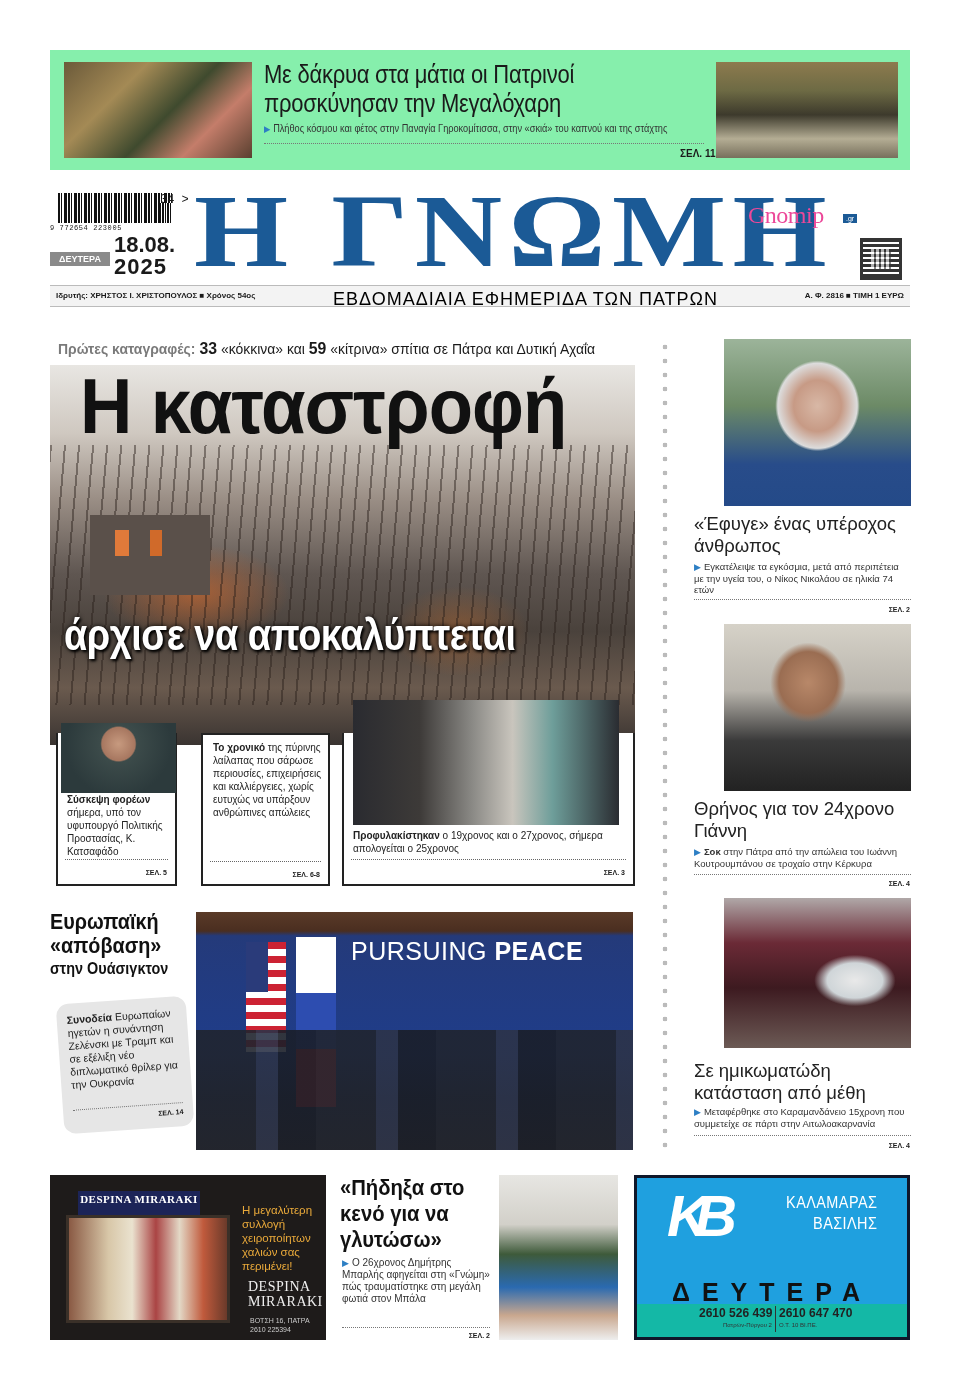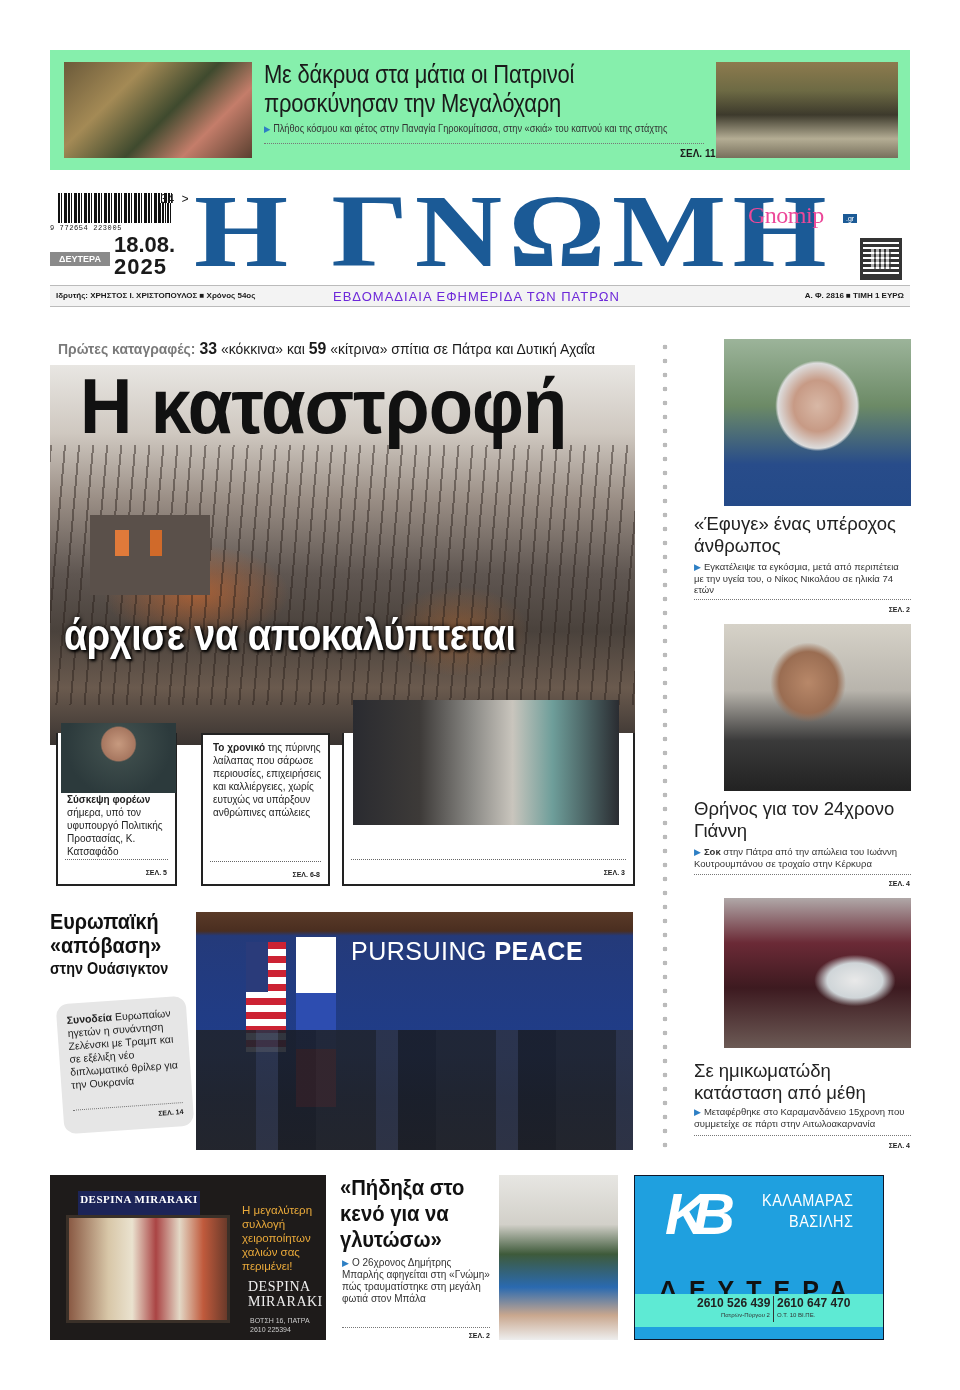--- a/index.html
+++ b/index.html
@@ -26,21 +26,21 @@
   .date2 { left: 114px; top: 256px; font-size: 22px; font-weight: bold; line-height: 22px; letter-spacing: 1px; }
   .logo { left: 194px; top: 180px; font-family: "Liberation Serif", serif; font-weight: bold; font-size: 112px; line-height: 112px; color: #1b5a96; letter-spacing: 6px; transform: scaleX(1.08) scaleY(0.92); transform-origin: left top; white-space: nowrap; }
   .web { left: 748px; top: 202px; font-size: 24px; color: #ec4899; font-family: Liberation Serif, serif; letter-spacing: -0.5px; }
   .web-gr { left: 843px; top: 214px; background: #1b5a96; color: #fff; font-size: 7px; padding: 1px 3px; }
   .qr { left: 860px; top: 238px; width: 42px; height: 42px; background:
         repeating-linear-gradient(0deg,#111 0 3px,#fff 3px 5px),
         #111; opacity: 0.85; border: 3px solid #111; }
   .qr::after { content: ""; position: absolute; inset: 8px; background: repeating-linear-gradient(90deg,#fff 0 3px,#111 3px 5px); opacity: 0.6; }
   .infobar { left: 50px; top: 285px; width: 860px; height: 22px; border-top: 1px solid #bbb; border-bottom: 1px solid #bbb; background: #f3f3f3; }
   .infobar .founder { left: 6px; top: 5px; font-size: 8px; font-weight: bold; }
-  .infobar .tag { left: 283px; top: 3px; font-size: 13px; letter-spacing: 1px; color: #6d28d9; }
+  .infobar .tag { left: 283px; top: 3px; font-size: 18px; letter-spacing: 1px; color: #000000; }
   .infobar .issue { right: 6px; top: 5px; font-size: 8px; font-weight: bold; }
 
   
   .kicker { left: 58px; top: 339px; font-size: 15px; white-space: nowrap; transform: scaleX(0.93); transform-origin: left top; }
   .kicker .gray { color: #7a7a7a; font-weight: bold; }
   .kicker .num { font-weight: bold; font-size: 17px; }
   .hero { left: 50px; top: 365px; width: 585px; height: 380px; background:
         radial-gradient(ellipse at 25% 60%, rgba(230,110,40,0.55) 0%, rgba(0,0,0,0) 15%),
         radial-gradient(ellipse at 70% 70%, rgba(230,120,40,0.35) 0%, rgba(0,0,0,0) 12%),
         linear-gradient(180deg,#e8e6e2 0%,#cfc8c0 18%,#9b8f86 35%,#5f5651 55%,#4a423c 70%,#6a5a4e 85%,#3a3431 100%); overflow: hidden; }
@@ -109,25 +109,25 @@
   .ad1 .slogan { position: absolute; left: 192px; top: 28px; width: 84px; font-size: 11.5px; line-height: 14px; color: #e9a93a; }
   .ad1 .brand { position: absolute; left: 198px; top: 104px; font-family: "Liberation Serif", serif; font-size: 14px; line-height: 15px; color: #eee; letter-spacing: 0.5px; }
   .ad1 .addr { position: absolute; left: 200px; top: 141px; font-size: 7px; line-height: 9px; color: #ccc; }
 
   .inj-head { left: 340px; top: 1175px; width: 155px; font-weight: bold; font-size: 22px; line-height: 26px; color: #111; transform: scaleX(0.92); transform-origin: left top; }
   .inj-sub { left: 342px; top: 1257px; width: 150px; font-size: 10px; line-height: 12px; color: #333; }
   .inj-dot { left: 342px; top: 1327px; width: 148px; border-top: 1px dotted #777; }
   .inj-pg { left: 460px; top: 1332px; font-size: 7px; font-weight: bold; width: 30px; text-align: right; }
   .inj-ph { left: 499px; top: 1175px; width: 119px; height: 165px; background: linear-gradient(180deg,#e7e6e2 0%,#d2d0c9 30%,#3e5a3a 48%,#2a6ab0 68%,#c9a78e 85%,#eee 100%); }
 
-  .ad2 { left: 634px; top: 1175px; width: 250px; height: 165px; background: #1fa0df; border: 1px solid #0f172a; }
+  .ad2 { left: 634px; top: 1175px; width: 276px; height: 165px; background: #1fa0df; border: 3px solid #0f172a; }
   .ad2 .kb { position: absolute; left: 30px; top: 8px; width: 84px; height: 60px; color: #fff; font-size: 58px; font-weight: bold; line-height: 60px; letter-spacing: -14px; font-style: italic; }
   .ad2 .name { position: absolute; right: 30px; top: 14px; text-align: right; color: #fff; font-size: 17px; line-height: 21px; letter-spacing: 0.5px; transform: scaleX(0.85); transform-origin: right top; }
   .ad2 .service { position: absolute; left: 0; right: 0; top: 74px; text-align: center; color: #111; font-size: 25px; font-weight: bold; line-height: 27px; letter-spacing: 12px; }
-  .ad2 .foot { position: absolute; left: 0; right: 0; bottom: 12px; height: 33px; background: #5eead4; }
+  .ad2 .foot { position: absolute; left: 0; right: 0; bottom: 0; height: 33px; background: #14b8a6; }
   .ad2 .ph-a, .ad2 .ph-b { position: absolute; top: 2px; font-size: 12px; font-weight: bold; color: #222; white-space: nowrap; }
   .ad2 .ph-a { left: 62px; }
   .ad2 .ph-b { left: 142px; }
   .ad2 .loc-a, .ad2 .loc-b { position: absolute; top: 18px; font-size: 6px; color: #333; white-space: nowrap; }
   .ad2 .loc-a { left: 86px; }
   .ad2 .loc-b { left: 142px; }
   .ad2 .vbar { position: absolute; left: 138px; top: 2px; width: 1px; height: 26px; background: #333; }
 </style>
 </head>
 <body>
@@ -179,20 +179,21 @@
   <div class="dot"></div>
   <div class="pg">ΣΕΛ. 5</div>
 </div>
 <div class="card c2">
   <div class="cap"><b>Το χρονικό</b><span> της πύρινης λαίλαπας που σάρωσε περιουσίες, επιχειρήσεις και καλλιέργειες, χωρίς ευτυχώς να υπάρξουν ανθρώπινες απώλειες</span></div>
   <div class="dot"></div>
   <div class="pg">ΣΕΛ. 6-8</div>
 </div>
 <div class="card c3">
   <div class="ph"></div>
+  <div class="cap"><b>Προφυλακίστηκαν</b><span> ο 19χρονος και ο 27χρονος, σήμερα απολογείται ο 25χρονος</span></div>
   <div class="dot"></div>
   <div class="pg">ΣΕΛ. 3</div>
 </div>
 
 <div class="abs vsep"></div>
 
 <div class="abs rphoto rp1"></div>
 <div class="abs rhead" style="top:513px;">«Έφυγε» ένας υπέροχος άνθρωπος</div>
 <div class="abs rsub" style="top:561px;"><span class="tri">▶</span><span>Εγκατέλειψε τα εγκόσμια, μετά από περιπέτεια με την υγεία του, ο Νίκος Νικολάου σε ηλικία 74 ετών</span></div>
 <div class="abs rdot" style="top:599px;"></div>

